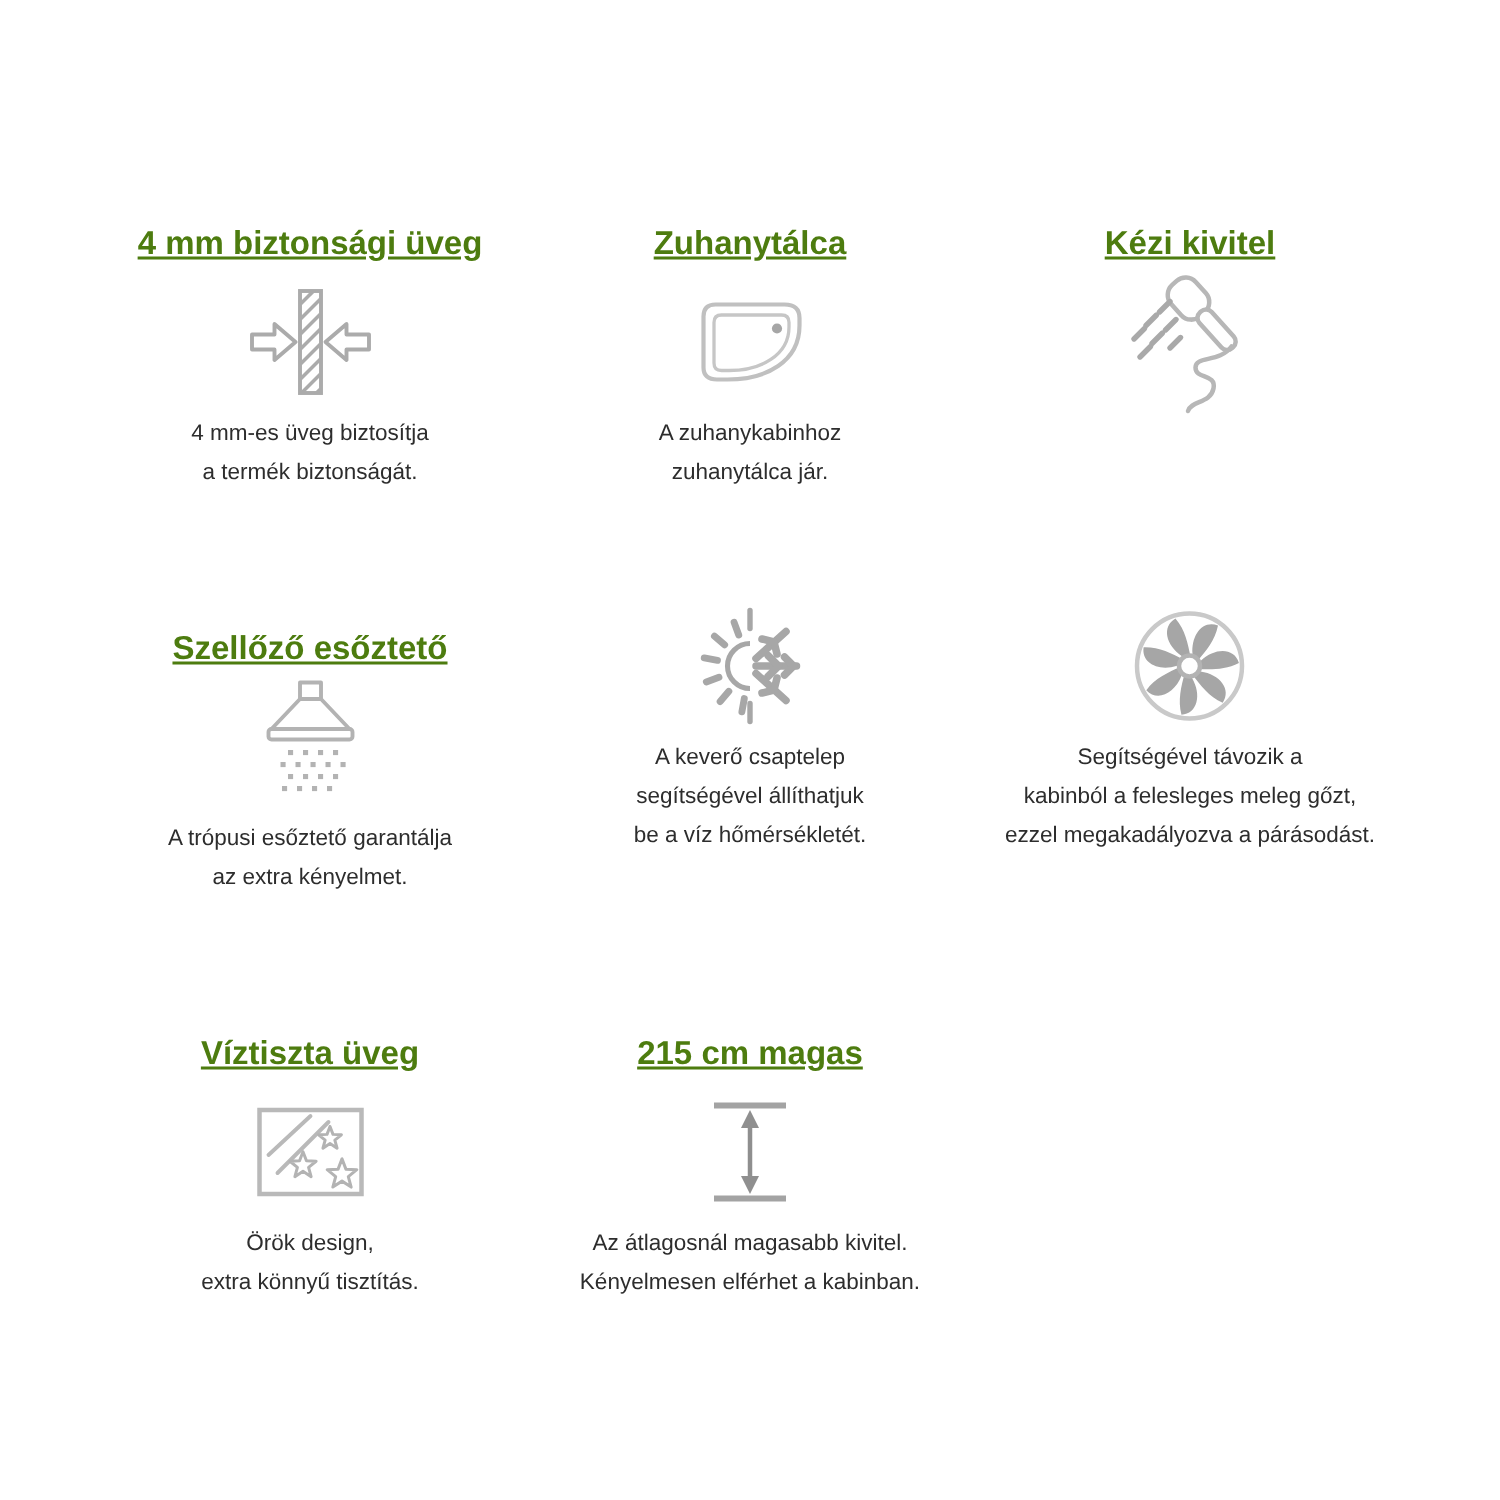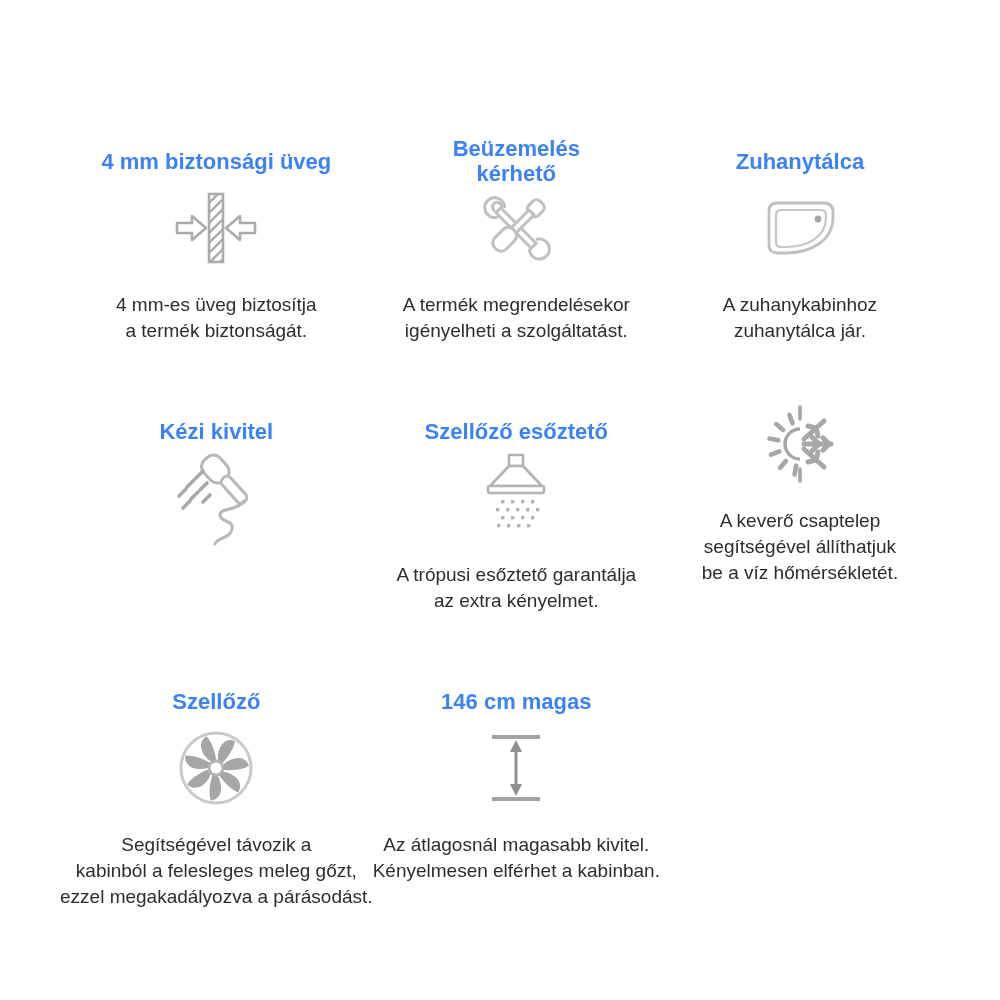--- a/index.html
+++ b/index.html
@@ -15,29 +15,29 @@
   }
   .cell{
     height:270px;
     display:flex;flex-direction:column;align-items:center;
   }
   .feature-title{
     height:54px;
     display:flex;align-items:center;justify-content:center;
     text-align:center;
     font-weight:bold;font-size:22px;line-height:25px;
-    color:#3b82f6;white-space:pre;
+    color:#4d7c0f;white-space:pre;text-decoration:underline;
   }
   .icon-box{
     height:80px;
     display:flex;align-items:center;justify-content:center;
   }
   .feature-desc{
-    margin-top:24px;text-align:center;
-    font-size:19px;line-height:26px;
+    margin-top:8px;text-align:center;
+    font-size:15px;line-height:26px;
     color:#2d2d2d;white-space:pre;
   }
 </style>
 </head>
 <body>
 
 <div class="grid">
 
   <div class="cell">
     <div class="feature-title">4 mm biztonsági üveg</div>
@@ -60,43 +60,20 @@
             <line x1="34" y1="82" x2="48" y2="68"></line>
         </g>
         <path d="M2,32 H17 V25 L31,37 L17,49 V42 H2 Z" fill="#ffffff" stroke="#ababab" stroke-width="2.6" stroke-linejoin="round"></path>
         <path d="M80,32 H65 V25 L51,37 L65,49 V42 H80 Z" fill="#ffffff" stroke="#ababab" stroke-width="2.6" stroke-linejoin="round"></path>
       </svg>
     </div>
     <div class="feature-desc">4 mm-es üveg biztosítja
 a termék biztonságát.</div>
   </div>
 
-  <div class="cell">
-    <div class="feature-title">Beüzemelés
-kérhető</div>
-    <div class="icon-box">
-      <svg width="78" height="74" viewBox="0 0 78 74" aria-label="installation-tools-icon">
-        <g stroke="#c0c0c0" stroke-width="3" fill="#ffffff" stroke-linejoin="round" stroke-linecap="round">
-          <g transform="rotate(-45,39,37)">
-            <rect x="35.5" y="12" width="7" height="50"></rect>
-            <path d="M33,16 A10,10 0 1 1 46,14" fill="none"></path>
-            <path d="M36,9 a4.5,4.5 0 1 1 7,3.4" fill="none"></path>
-            <path d="M33,62 A10,10 0 1 0 46,60" fill="none"></path>
-          </g>
-          <g transform="rotate(45,39,37)">
-            <rect x="32" y="1" width="14" height="16" rx="5"></rect>
-            <rect x="35.5" y="15" width="7" height="26"></rect>
-            <rect x="31" y="40" width="16" height="26" rx="7"></rect>
-          </g>
-        </g>
-      </svg>
-    </div>
-    <div class="feature-desc">A termék megrendelésekor
-igényelheti a szolgáltatást.</div>
-  </div>
 
   <div class="cell">
     <div class="feature-title">Zuhanytálca</div>
     <div class="icon-box">
       <svg width="78" height="58" viewBox="0 0 78 58" aria-label="shower-tray-icon">
         <path d="M16,4 H62 Q72,4 72,13 V18 C72,42 50,54 24,54 H17 Q8,54 8,46 V12 Q8,4 16,4 Z" fill="#ffffff" stroke="#c0c0c0" stroke-width="2.8" stroke-linejoin="round"></path>
         <path d="M20,11 H60 Q65,11 65,16 V19 C65,38 46,48 25,48 H20 Q15,48 15,43 V16 Q15,11 20,11 Z" fill="none" stroke="#c6c6c6" stroke-width="2.2"></path>
         <circle cx="57" cy="20" r="3.4" fill="#a6a6a6"></circle>
       </svg>
     </div>
@@ -188,44 +165,62 @@
           <path d="M58,56 L50,58 M58,56 L60,48"></path>
         </g>
       </svg>
     </div>
     <div class="feature-desc">A keverő csaptelep
 segítségével állíthatjuk
 be a víz hőmérsékletét.</div>
   </div>
 
   <div class="cell">
-    <div class="feature-title">Szellőző</div>
     <div class="icon-box">
       <svg width="78" height="78" viewBox="0 0 78 78" aria-label="ventilation-fan-icon">
         <circle cx="39" cy="39" r="35" fill="#ffffff" stroke="#c9c9c9" stroke-width="3"></circle>
         <g fill="#a6a6a6">
           <path d="M41,31 C40,18 48,8 58,12 C56,22 50,29 44,36 C43,34 42,32 41,31 Z"></path>
           <path d="M41,31 C40,18 48,8 58,12 C56,22 50,29 44,36 C43,34 42,32 41,31 Z" transform="rotate(51.4,39,39)"></path>
           <path d="M41,31 C40,18 48,8 58,12 C56,22 50,29 44,36 C43,34 42,32 41,31 Z" transform="rotate(102.8,39,39)"></path>
           <path d="M41,31 C40,18 48,8 58,12 C56,22 50,29 44,36 C43,34 42,32 41,31 Z" transform="rotate(154.2,39,39)"></path>
           <path d="M41,31 C40,18 48,8 58,12 C56,22 50,29 44,36 C43,34 42,32 41,31 Z" transform="rotate(205.6,39,39)"></path>
           <path d="M41,31 C40,18 48,8 58,12 C56,22 50,29 44,36 C43,34 42,32 41,31 Z" transform="rotate(257,39,39)"></path>
           <path d="M41,31 C40,18 48,8 58,12 C56,22 50,29 44,36 C43,34 42,32 41,31 Z" transform="rotate(308.4,39,39)"></path>
         </g>
         <circle cx="39" cy="39" r="7" fill="#ffffff" stroke="#b3b3b3" stroke-width="3"></circle>
       </svg>
     </div>
     <div class="feature-desc">Segítségével távozik a
 kabinból a felesleges meleg gőzt,
 ezzel megakadályozva a párásodást.</div>
   </div>
 
-
-  <div class="cell">
-    <div class="feature-title">146 cm magas</div>
+  <div class="cell">
+    <div class="feature-title">Víztiszta üveg</div>
+    <div class="icon-box">
+      <svg width="76" height="64" viewBox="0 0 76 64" aria-label="clear-glass-icon">
+        <rect x="4" y="4" width="68" height="56" fill="#ffffff" stroke="#b9b9b9" stroke-width="3"></rect>
+        <g stroke="#b9b9b9" stroke-width="2.6" stroke-linecap="round">
+          <line x1="10" y1="34" x2="38" y2="8"></line>
+          <line x1="16" y1="46" x2="50" y2="12"></line>
+        </g>
+        <g fill="#ffffff" stroke="#b3b3b3" stroke-width="2" stroke-linejoin="round">
+          <path d="M0,-8 L-2,-2.75 L-7.6,-2.47 L-3.23,1.05 L-4.7,6.47 L0,3.4 L4.7,6.47 L3.23,1.05 L7.6,-2.47 L2,-2.75 Z" transform="translate(51,23) scale(1)" vector-effect="non-scaling-stroke"></path>
+          <path d="M0,-8 L-2,-2.75 L-7.6,-2.47 L-3.23,1.05 L-4.7,6.47 L0,3.4 L4.7,6.47 L3.23,1.05 L7.6,-2.47 L2,-2.75 Z" transform="translate(33,41) scale(1.15)" vector-effect="non-scaling-stroke"></path>
+          <path d="M0,-8 L-2,-2.75 L-7.6,-2.47 L-3.23,1.05 L-4.7,6.47 L0,3.4 L4.7,6.47 L3.23,1.05 L7.6,-2.47 L2,-2.75 Z" transform="translate(59,47) scale(1.3)" vector-effect="non-scaling-stroke"></path>
+        </g>
+      </svg>
+    </div>
+    <div class="feature-desc">Örök design,
+extra könnyű tisztítás.</div>
+  </div>
+
+  <div class="cell">
+    <div class="feature-title">215 cm magas</div>
     <div class="icon-box">
       <svg width="78" height="72" viewBox="0 0 78 72" aria-label="height-arrow-icon">
         <line x1="15" y1="5" x2="63" y2="5" stroke="#a3a3a3" stroke-width="4"></line>
         <line x1="15" y1="67" x2="63" y2="67" stroke="#a3a3a3" stroke-width="4"></line>
         <line x1="39" y1="14" x2="39" y2="58" stroke="#8f8f8f" stroke-width="3"></line>
         <polygon points="39,8 33,20 45,20" fill="#8f8f8f"></polygon>
         <polygon points="39,64 33,52 45,52" fill="#8f8f8f"></polygon>
       </svg>
     </div>
     <div class="feature-desc">Az átlagosnál magasabb kivitel.

